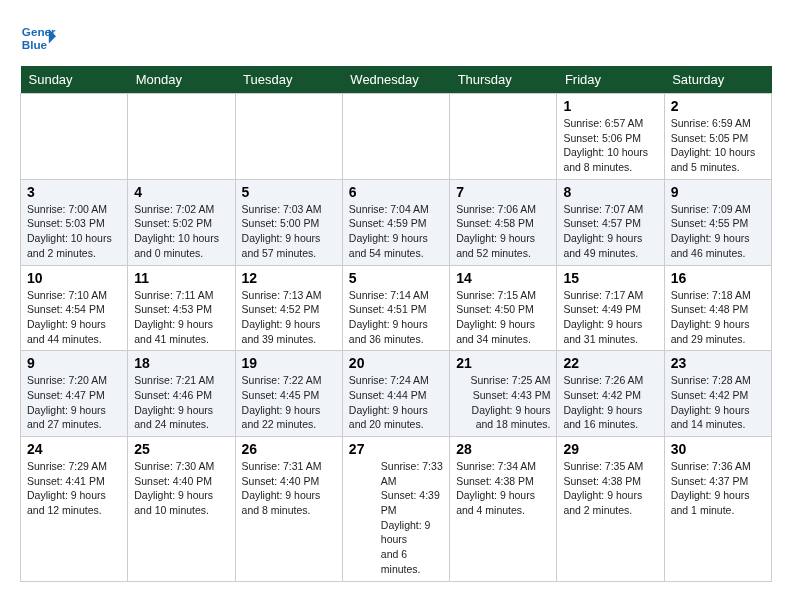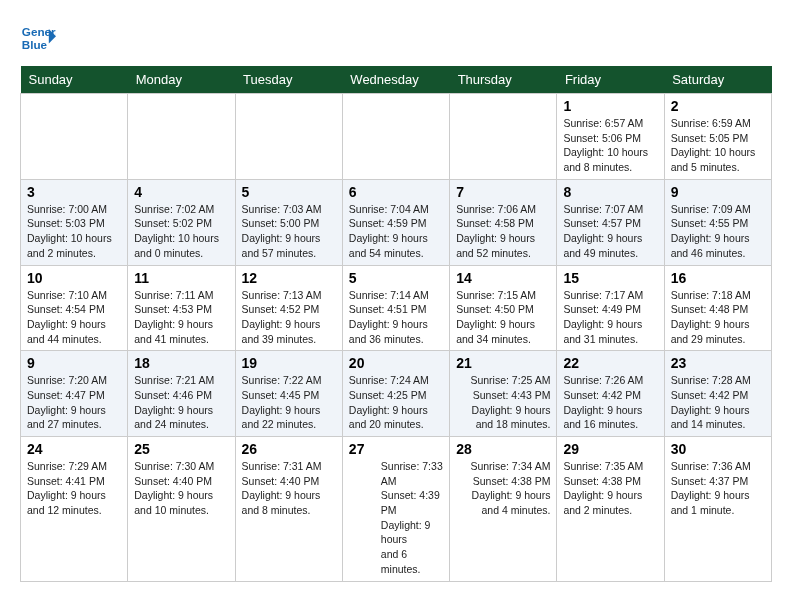--- a/index.html
+++ b/index.html
@@ -243,21 +243,21 @@
         <td>
           <span class="day-number">19</span>
           <div class="day-info" style="white-space: pre-line;">Sunrise: 7:22 AM
 Sunset: 4:45 PM
 Daylight: 9 hours
 and 22 minutes.</div>
         </td>
         <td>
           <span class="day-number">20</span>
           <div class="day-info" style="white-space: pre-line;">Sunrise: 7:24 AM
-Sunset: 4:25 PM
+Sunset: 4:44 PM
 Daylight: 9 hours
 and 20 minutes.</div>
         </td>
         <td>
           <span class="day-number">21</span>
           <div class="day-info" style="white-space: pre-line; text-align: right;">Sunrise: 7:25 AM
 Sunset: 4:43 PM
 Daylight: 9 hours
 and 18 minutes.</div>
         </td>
@@ -300,21 +300,21 @@
         </td>
         <td>
           <span class="day-number">27</span>
           <div class="day-info" style="white-space: pre-line; margin-left: 32px;">Sunrise: 7:33 AM
 Sunset: 4:39 PM
 Daylight: 9 hours
 and 6 minutes.</div>
         </td>
         <td>
           <span class="day-number">28</span>
-          <div class="day-info" style="white-space: pre-line; text-align: right;">Sunrise: 7:34 AM
+          <div class="day-info" style="white-space: pre-line;">Sunrise: 7:34 AM
 Sunset: 4:38 PM
 Daylight: 9 hours
 and 4 minutes.</div>
         </td>
         <td>
           <span class="day-number">29</span>
           <div class="day-info" style="white-space: pre-line;">Sunrise: 7:35 AM
 Sunset: 4:38 PM
 Daylight: 9 hours
 and 2 minutes.</div>

